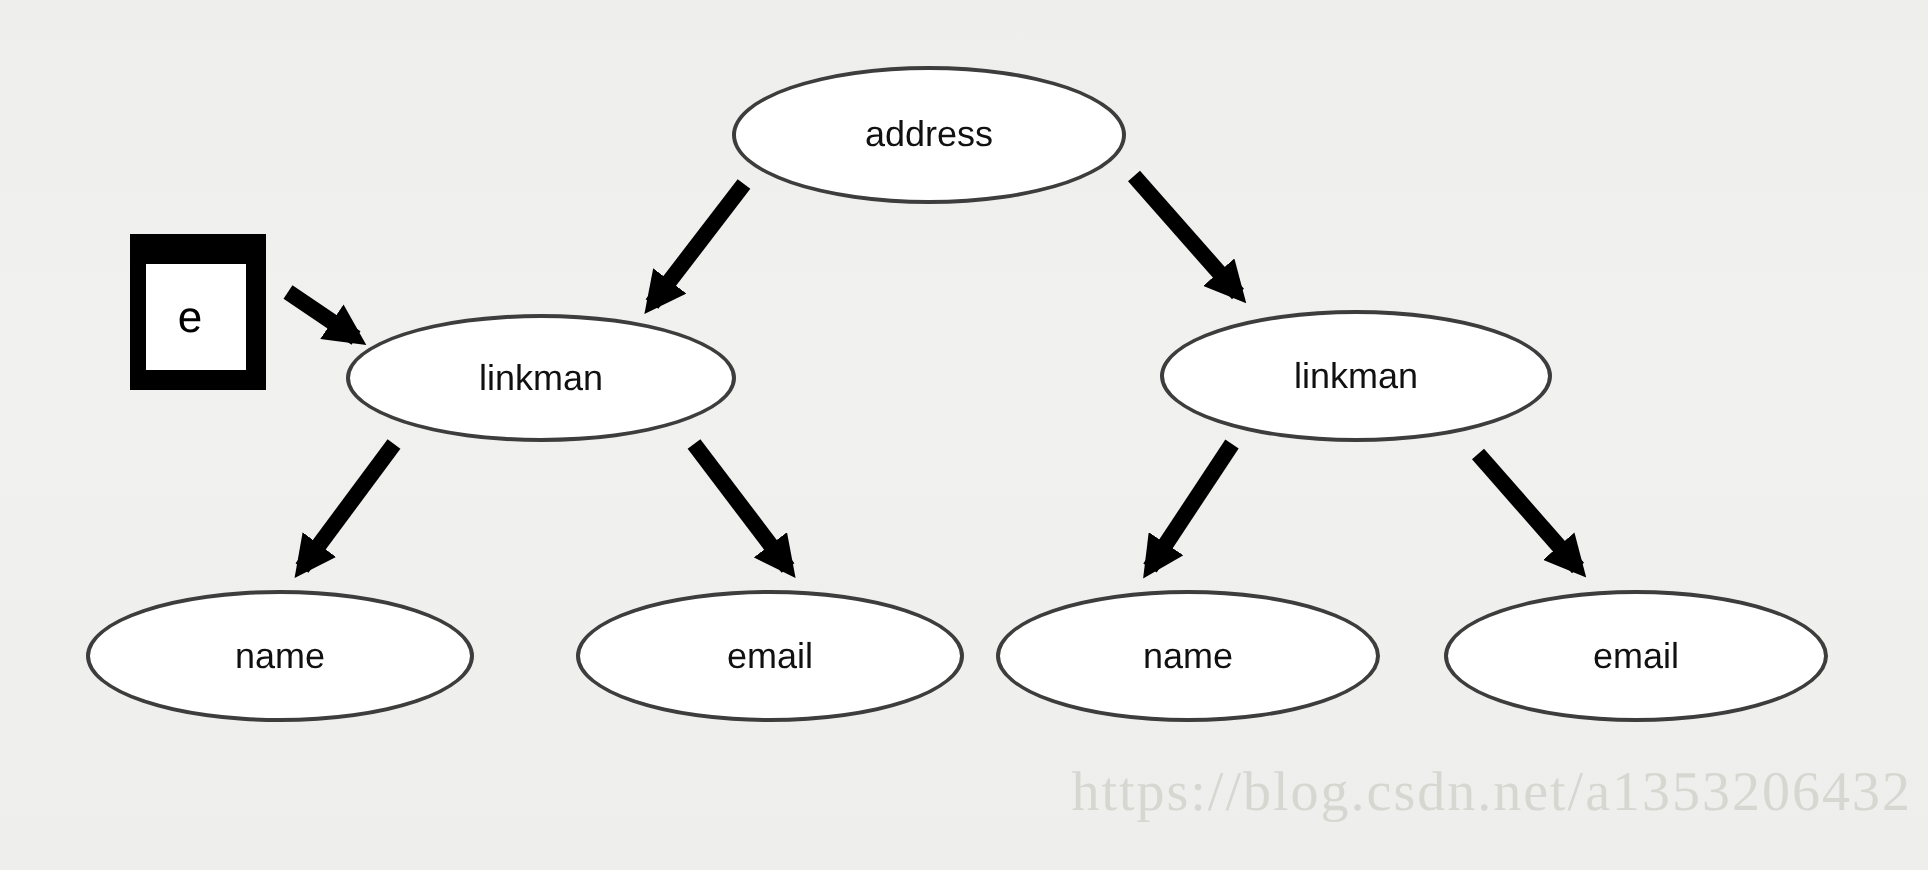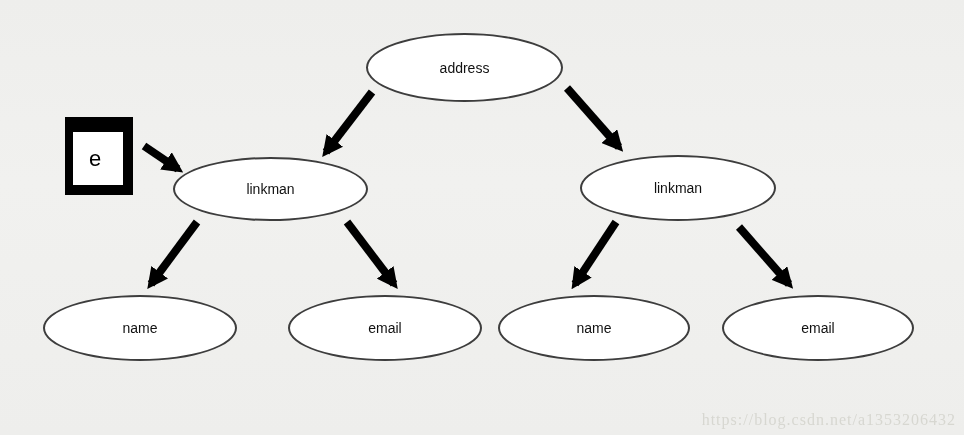--- a/index.html
+++ b/index.html
@@ -24,21 +24,21 @@
   }
   .node {
     position: absolute;
     background: #ffffff;
     border: 2px solid #3d3d3d;
     border-radius: 50%;
     display: flex;
     align-items: center;
     justify-content: center;
     box-sizing: border-box;
-    font-size: 14px;
+    font-size: 18px;
     color: #111111;
   }
   .node-address      { left: 366px; top: 33px;  width: 197px; height: 69px; }
   .node-linkman-left { left: 173px; top: 157px; width: 195px; height: 64px; }
   .node-linkman-right{ left: 580px; top: 155px; width: 196px; height: 66px; }
   .node-name-left    { left: 43px;  top: 295px; width: 194px; height: 66px; }
   .node-email-left   { left: 288px; top: 295px; width: 194px; height: 66px; }
   .node-name-right   { left: 498px; top: 295px; width: 192px; height: 66px; }
   .node-email-right  { left: 722px; top: 295px; width: 192px; height: 66px; }
 
@@ -61,23 +61,23 @@
     align-items: center;
     justify-content: center;
     font-size: 22px;
     color: #000000;
     padding-right: 6px;
     box-sizing: border-box;
   }
   .watermark {
     position: absolute;
     right: 8px;
-    bottom: 6px;
+    bottom: 22px;
     font-family: "Liberation Serif", serif;
-    font-size: 16px;
+    font-size: 28px;
     letter-spacing: 1px;
     color: #d7d7d1;
     user-select: none;
   }
 </style>
 </head>
 <body>
 
 <div class="canvas">
 

